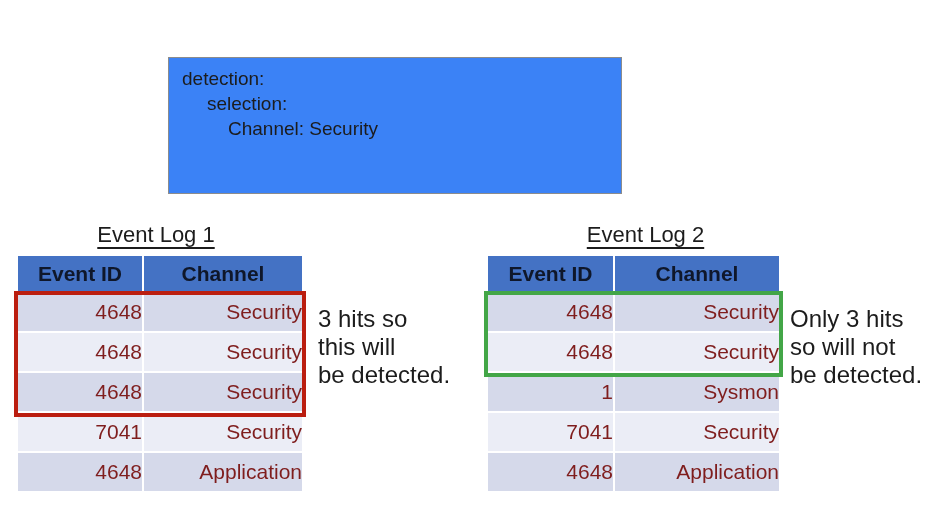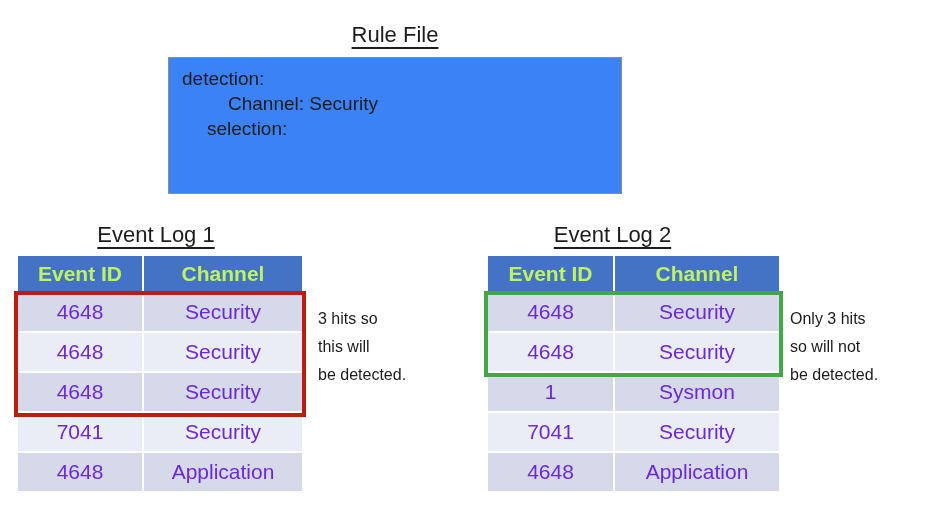--- a/index.html
+++ b/index.html
@@ -20,54 +20,53 @@
   .rule-line { font-size:19px; line-height:25px; white-space:pre; }
   .ind1 { padding-left:25px; }
   .ind2 { padding-left:46px; }
 
   
   .log-title {
     position:absolute; top:222px; text-align:center; font-size:22px;
     text-decoration:underline; text-underline-offset:5px; text-decoration-thickness:1.5px;
   }
   .log-title-1 { left:14px;  width:284px; }
-  .log-title-2 { left:467px; width:291px;text-align:center; }
+  .log-title-2 { left:500px; width:291px;text-align:center; }
 
   
   .log-table { position:absolute; top:256px; display:grid; gap:2px; background:#fff; }
   .log-table-1 { left:18px;  grid-template-columns:124px 158px; }
   .log-table-2 { left:488px; grid-template-columns:125px 164px; }
   .th {
-    background:var(--header-bg,#4472C4); color:#bef264; font-weight:bold;
+    background:var(--header-bg,#4472C4); color:#0f172a; font-weight:bold;
     font-size:21px; height:35px; line-height:35px; text-align:center;
   }
-  .td { font-size:21px; height:38px; line-height:38px; text-align:center; color:#6d28d9; }
+  .td { font-size:21px; height:38px; line-height:38px; text-align:right; color:#7f1d1d; }
   .row-a { background:var(--row-dark,#D5D9EA); }
   .row-b { background:var(--row-light,#EBEDF6); }
 
   
   .hl { position:absolute; box-sizing:border-box; border-style:solid; border-width:4px; background:transparent; z-index:5; }
   .hl-red   { left:14px;  top:291px; width:292px; height:126px; border-color:var(--highlight-red,#BB1E10); }
   .hl-green { left:484px; top:291px; width:299px; height:86px;  border-color:var(--highlight-green,#43A647); }
 
   
-  .note { position:absolute; font-size:16px; line-height:28px; white-space:pre-line; color:#1c1c1c; }
+  .note { position:absolute; font-size:24px; line-height:28px; white-space:pre-line; color:#1c1c1c; }
   .note-1 { left:318px; top:305px; }
   .note-2 { left:790px; top:305px; }
 </style>
 </head>
 <body>
 
 <div class="canvas">
 
-  <div class="rule-title">Rule File</div>
   <div class="rule-box">
     <div class="rule-line">detection:</div>
+    <div class="rule-line ind1">selection:</div>
     <div class="rule-line ind2">Channel: Security</div>
-    <div class="rule-line ind1">selection:</div>
   </div>
 
   <div class="log-title log-title-1">Event Log 1</div>
   <div class="log-table log-table-1">
     <div class="th">Event ID</div>
     <div class="th">Channel</div>
     <div class="td row-a">4648</div>
     <div class="td row-a">Security</div>
     <div class="td row-b">4648</div>
     <div class="td row-b">Security</div>

